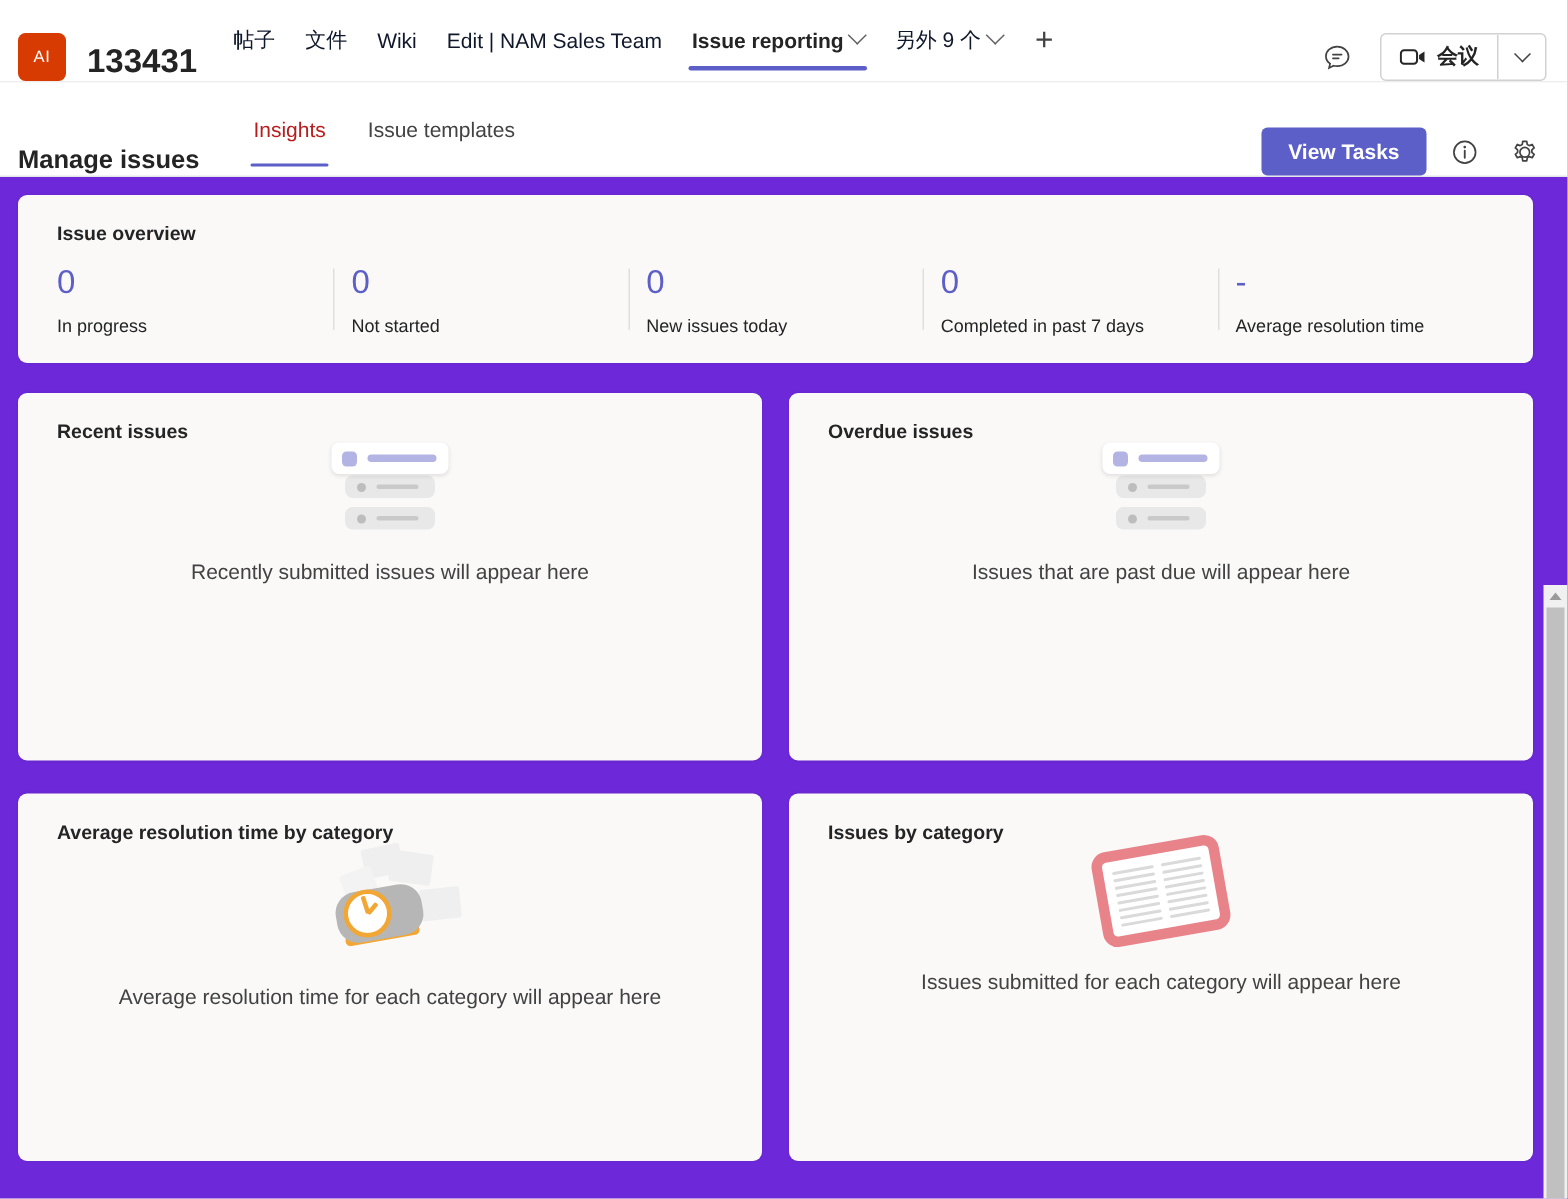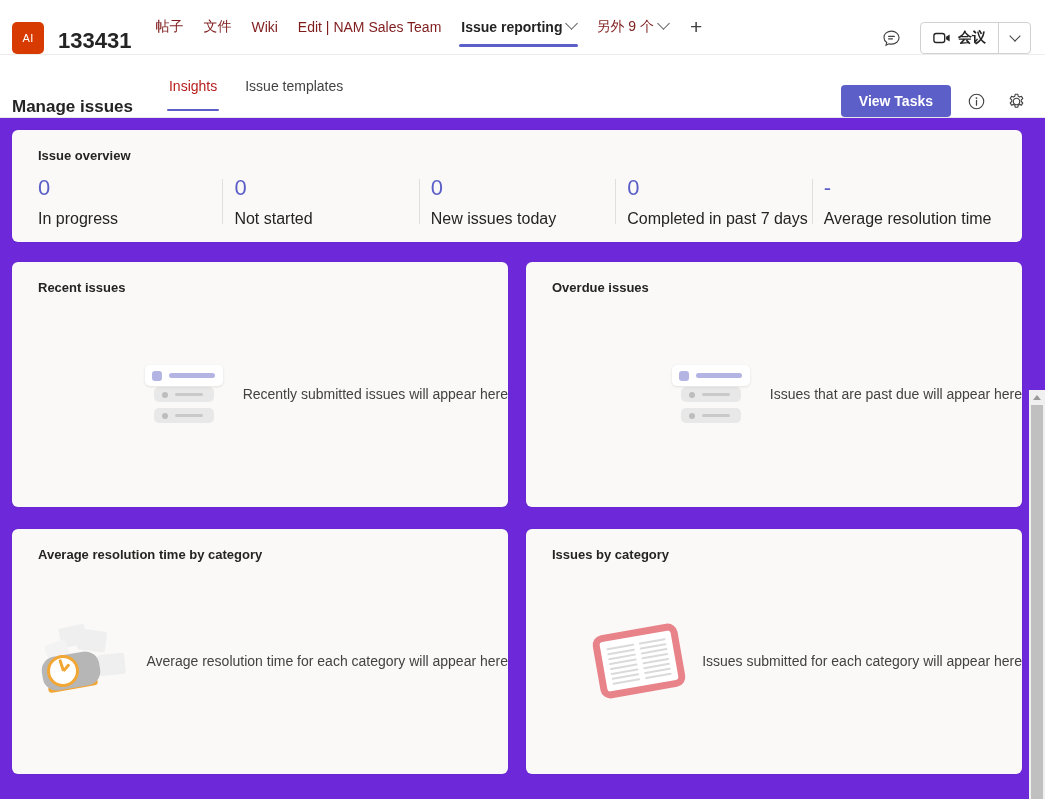--- a/index.html
+++ b/index.html
@@ -26,21 +26,21 @@
     font-size: 11px; letter-spacing: .4px;
     flex: 0 0 auto;
   }
   .team-name {
     font-size: 22px; font-weight: bold; color: #242424;
     margin-left: 14px; margin-right: 14px; white-space: nowrap;
   }
   .chan-tabs { display: flex; align-items: stretch; height: 55px; }
   .chan-tab {
     display: flex; align-items: center; gap: 5px;
-    padding: 0 10px; font-size: 14px; color: #7f1d1d;
+    padding: 0 10px; font-size: 14px; color: #0f172a;
     white-space: nowrap; position: relative; cursor: pointer;
   }
   .chan-tab.active { font-weight: bold; color: #242424; }
   .chan-tab.active::after {
     content: ""; position: absolute; left: 8px; right: 8px; bottom: 7px;
     height: 3px; border-radius: 2px; background: #5b5fc7;
   }
   .chev {
     display: inline-block; width: 9px; height: 9px;
     border-right: 1.3px solid #616161; border-bottom: 1.3px solid #616161;
@@ -119,31 +119,31 @@
   .metric {
     flex: 1; padding-left: 12px; position: relative;
   }
   .metric + .metric::before {
     content: ""; position: absolute; left: 0; top: 4px; bottom: 4px;
     width: 1px; background: #e1dfdd;
   }
   .metric-value {
     font-size: 22px; color: #5b5fc7; line-height: 26px;
   }
-  .metric-label { font-size: 16px; color: #242424; margin-top: 9px; }
+  .metric-label { font-size: 12px; color: #242424; margin-top: 9px; }
 
   
   .grid {
     display: grid; grid-template-columns: 1fr 1fr;
     gap: 22px 18px; margin-top: 20px;
   }
   .grid .card { height: 245px; display: flex; flex-direction: column; }
   .empty {
-    flex: 1; display: flex; flex-direction: row;
-    align-items: center; justify-content: flex-end; gap: 20px;
+    flex: 1; display: flex; flex-direction: column;
+    align-items: center; justify-content: flex-start; gap: 20px;
     padding-bottom: 14px;
   }
   .empty-text { font-size: 14px; color: #424242; text-align: center; }
 
   
   .ill-list { width: 78px; height: 58px; position: relative; }
   .row-ghost {
     position: absolute; background: #e8e8e8; border-radius: 5px;
     height: 15px; left: 9px; width: 60px;
     display: flex; align-items: center; padding-left: 8px; gap: 7px;

